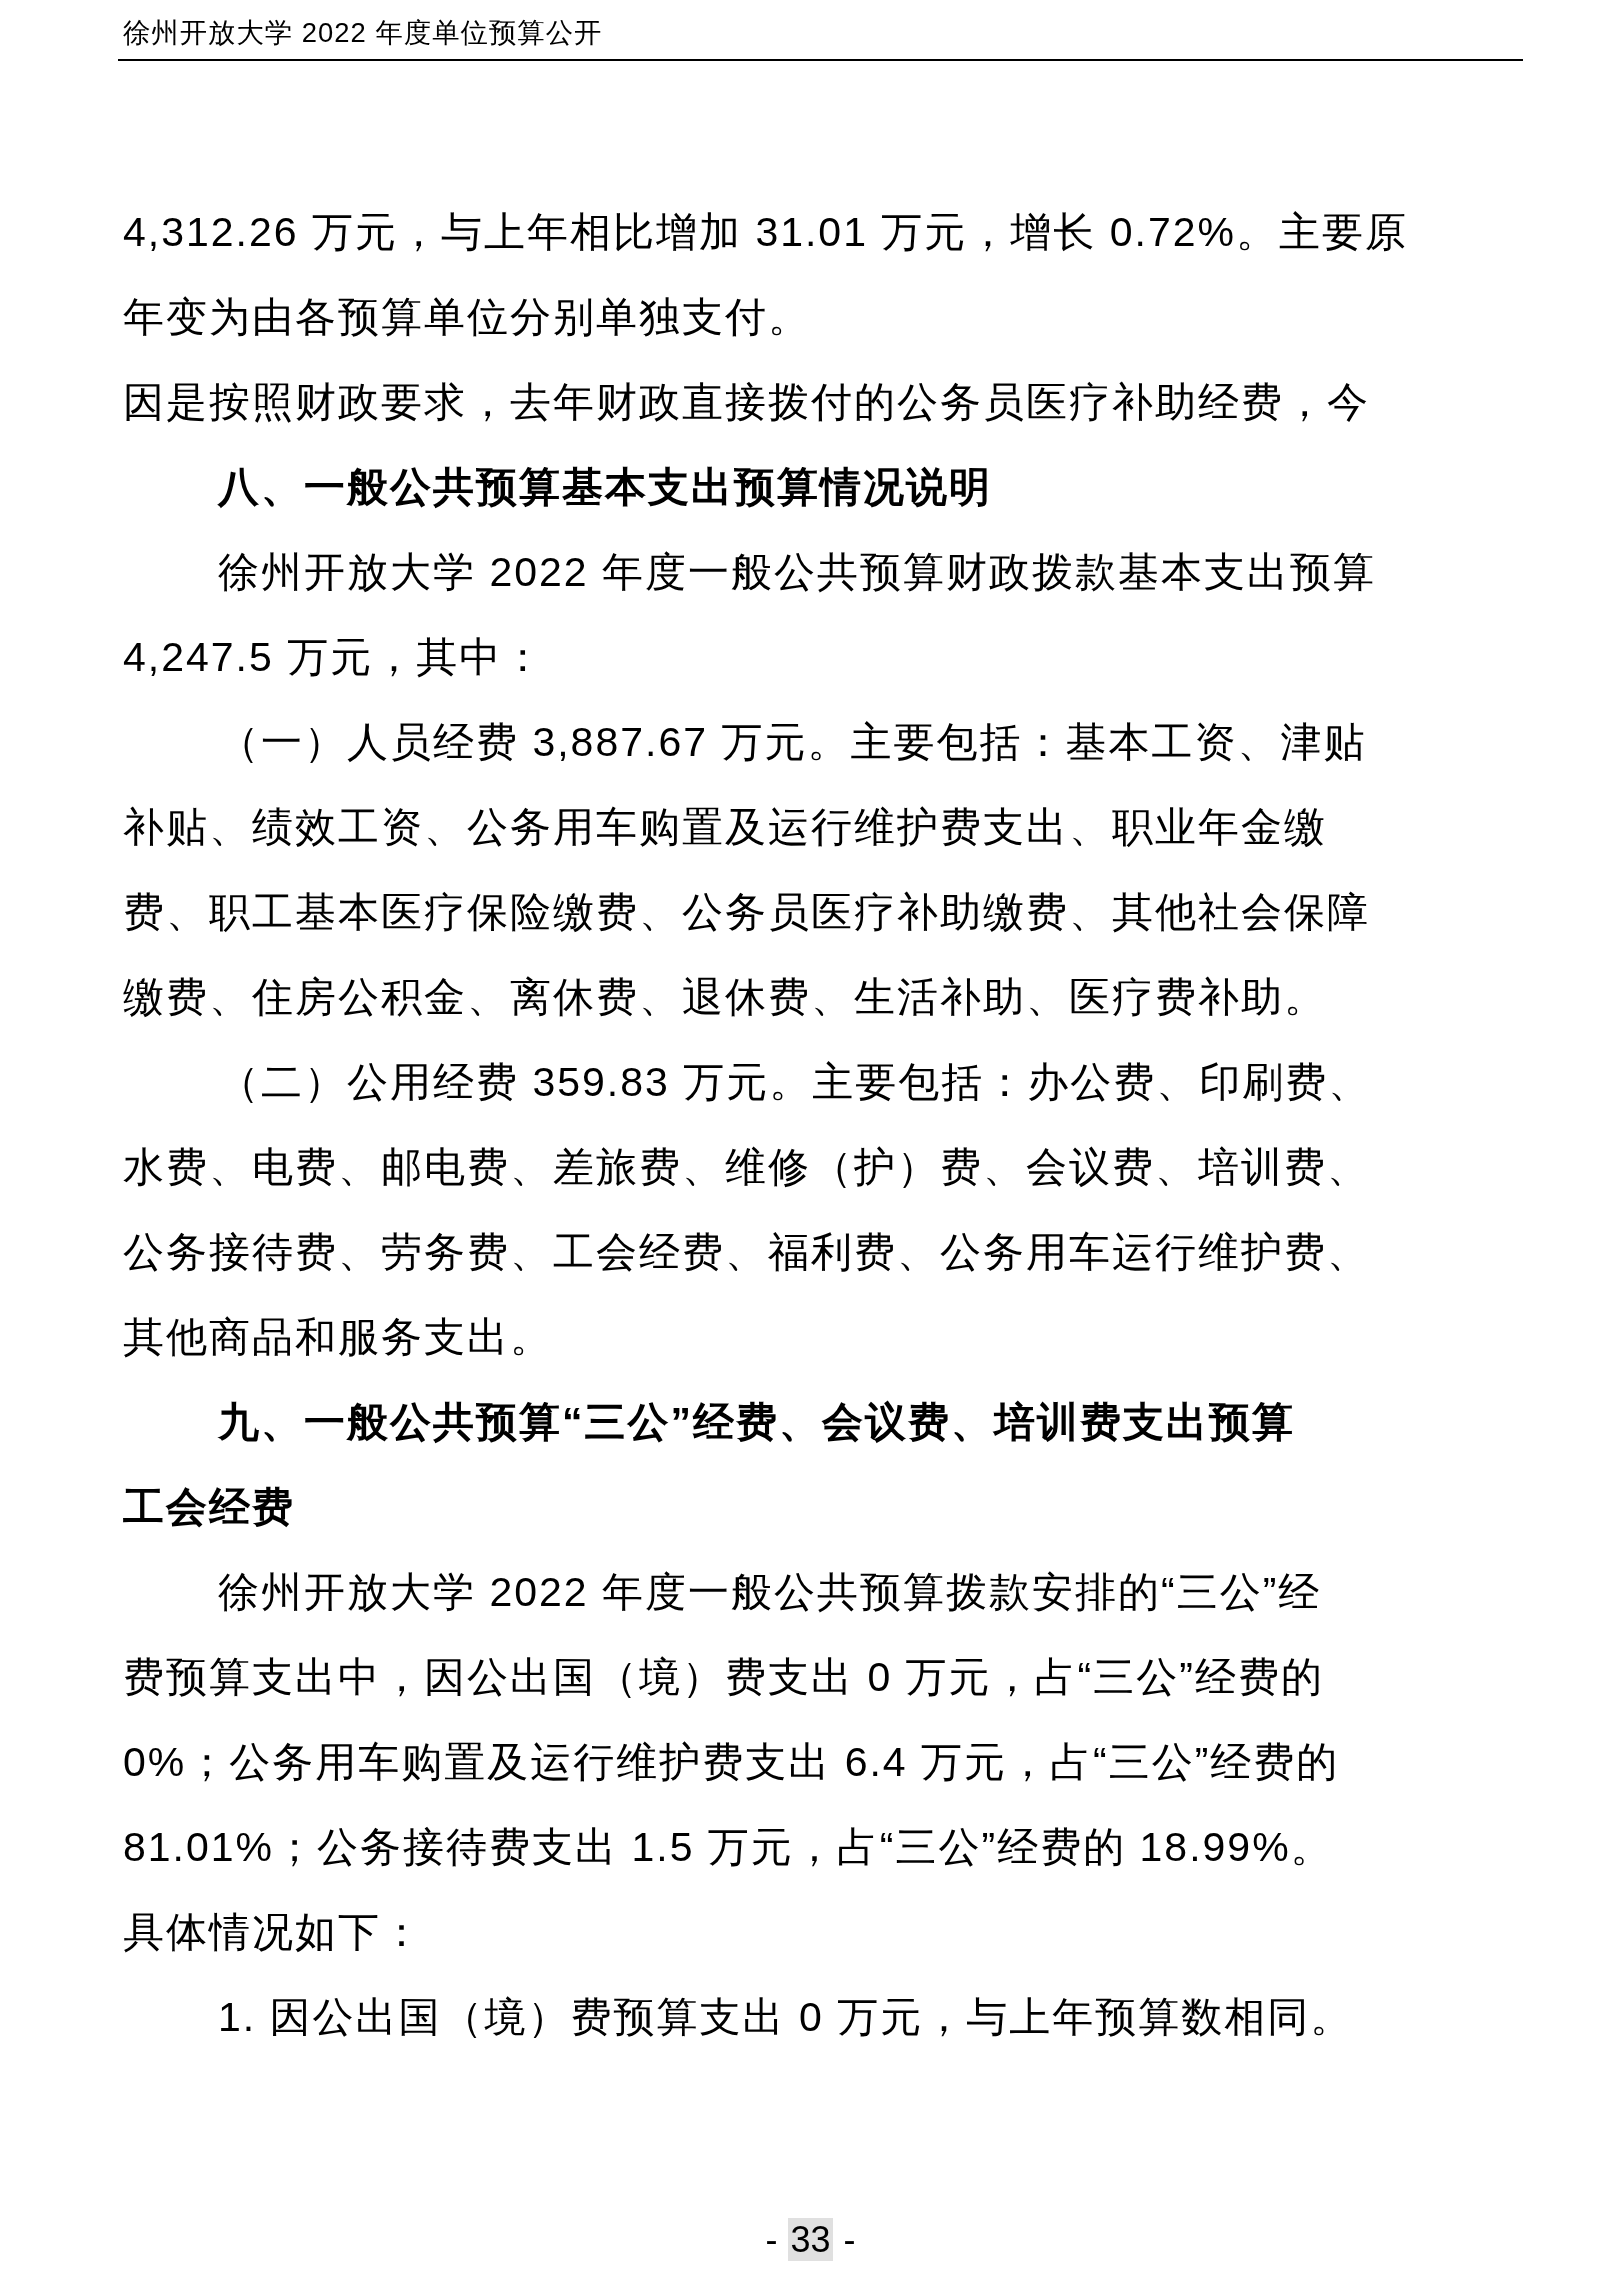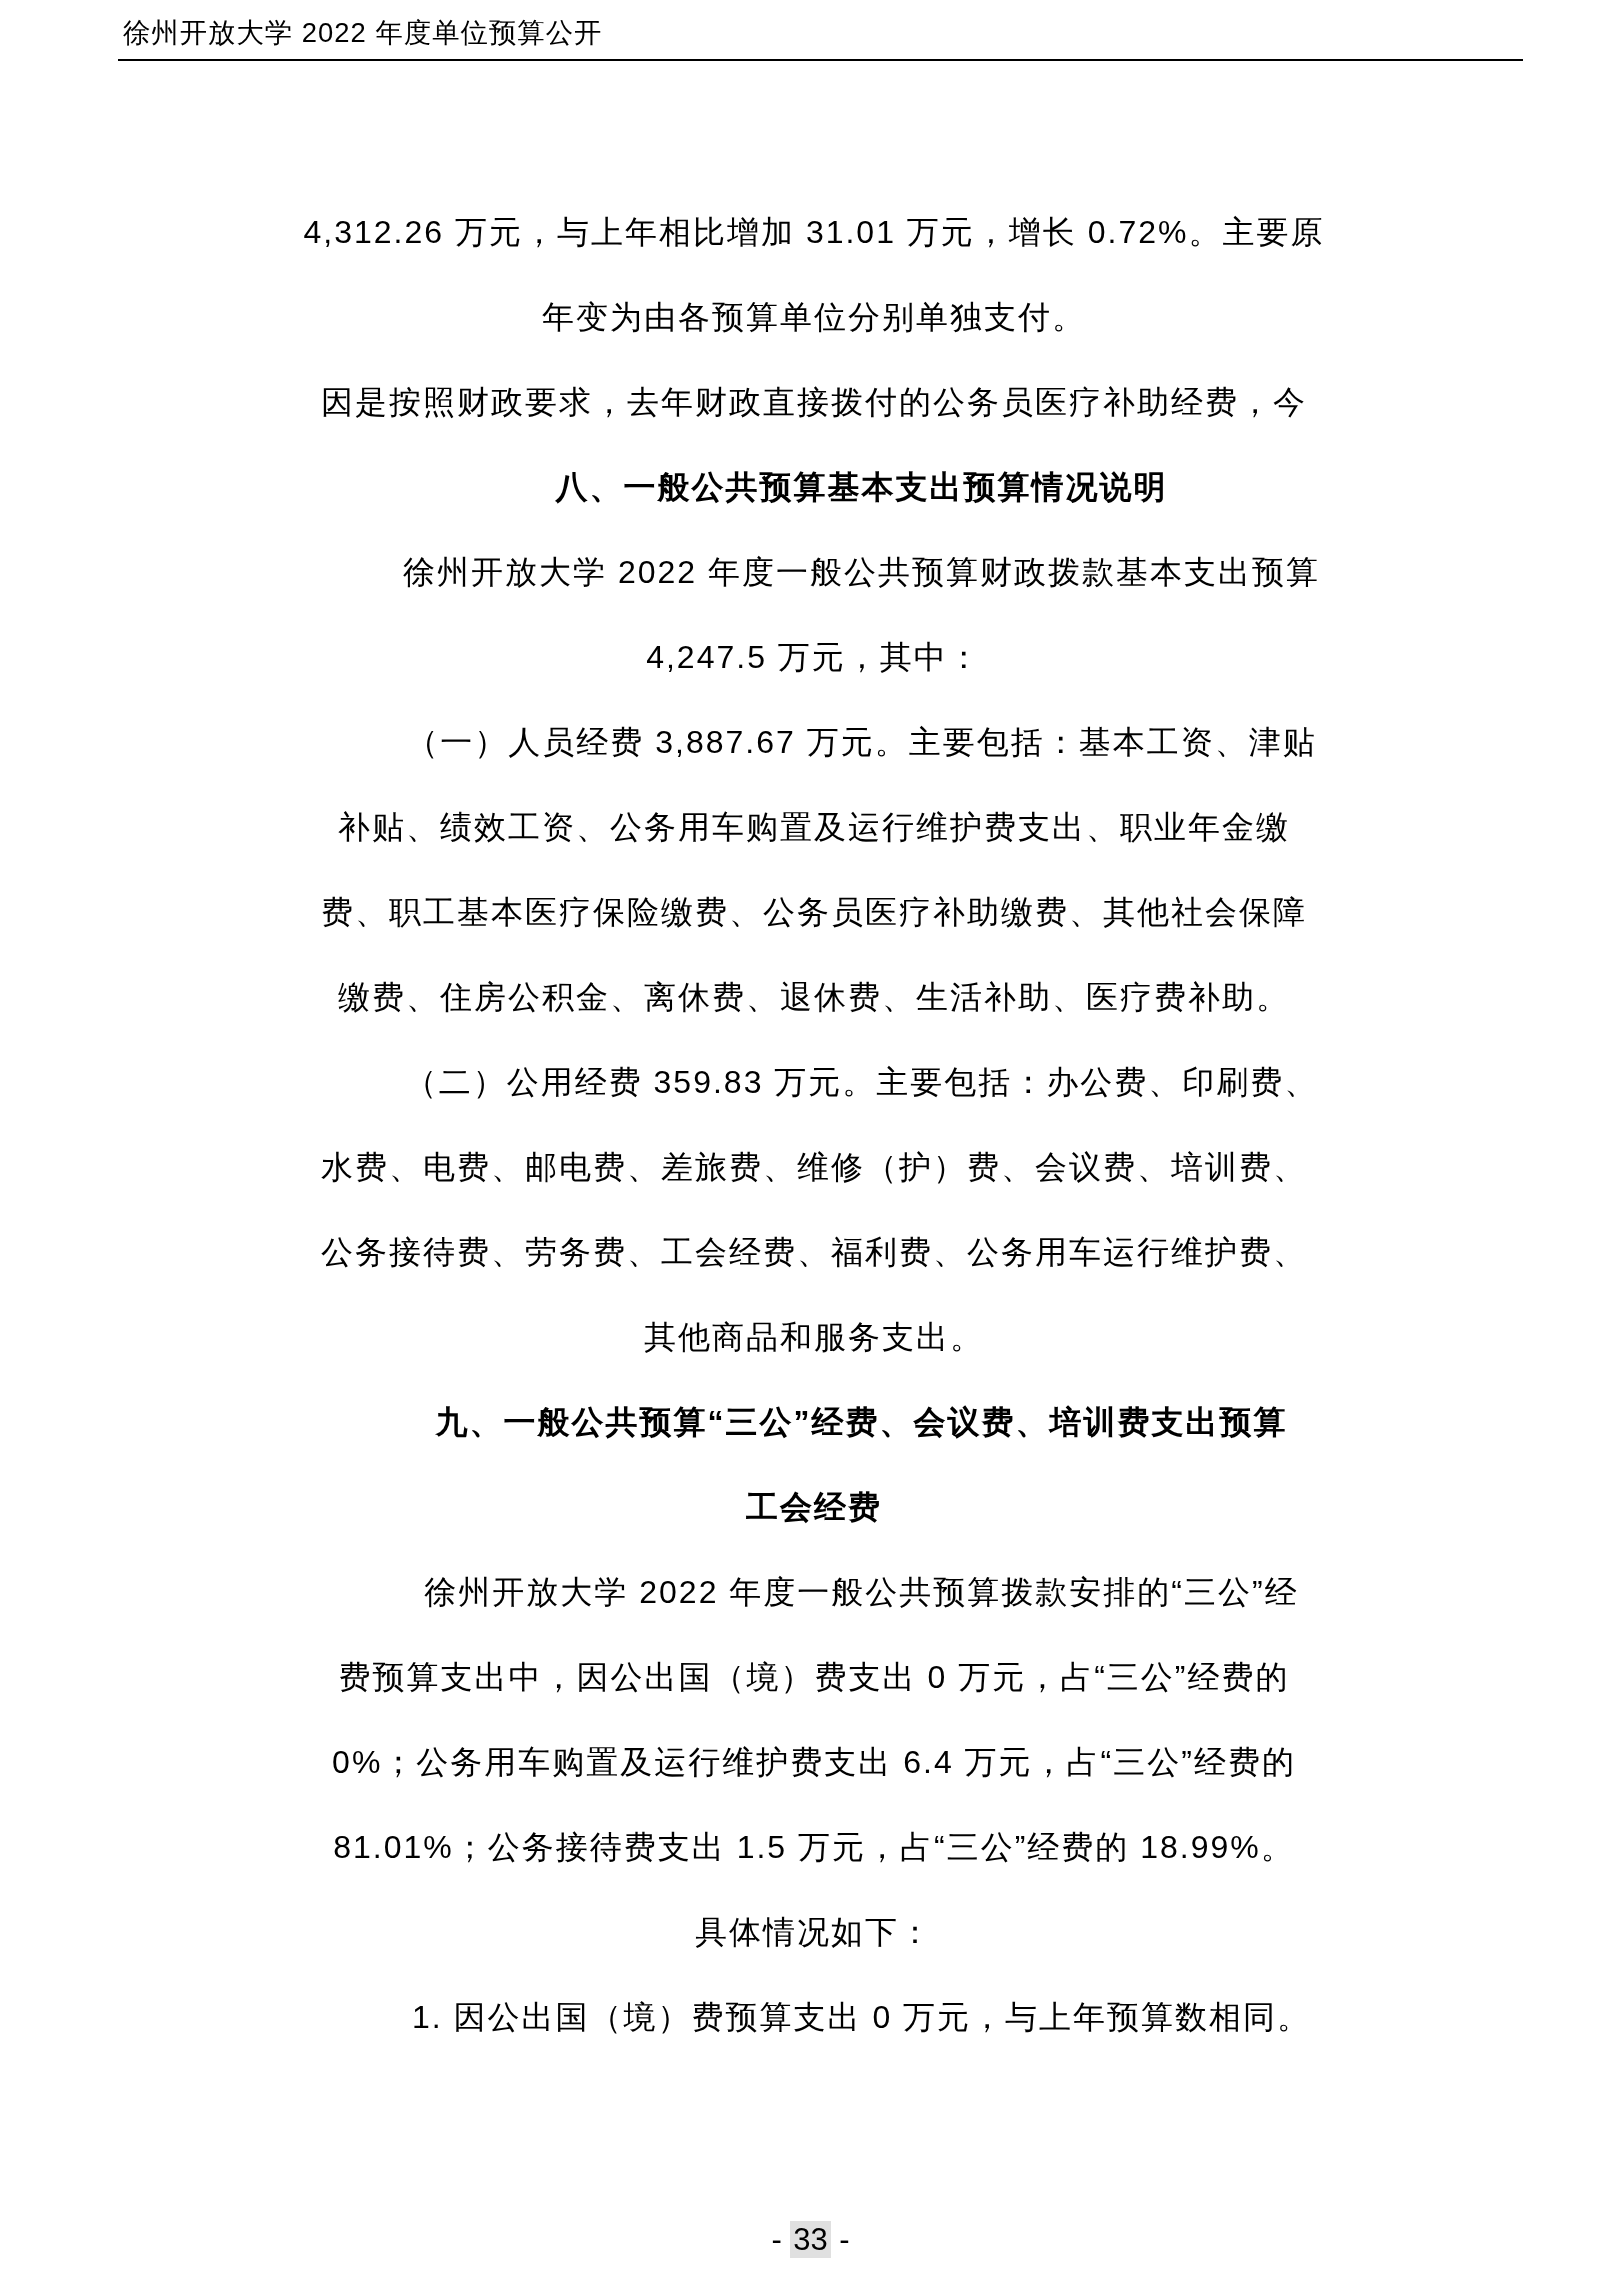--- a/index.html
+++ b/index.html
@@ -36,40 +36,40 @@
     white-space: nowrap;
   }
   
   .doc-body {
     position: absolute;
     top: 190px;
     left: 123px;
     width: 1382px;
   }
   .text-line {
-    font-size: 32px;
+    font-size: 41px;
     line-height: 85px;
     letter-spacing: 2px;
     white-space: nowrap;
-    text-align: center;
+    text-align: left;
   }
   .text-line.indent {
     padding-left: 95px;
   }
   .text-line.bold {
     font-weight: bold;
   }
   
   .footer {
     position: absolute;
     bottom: 37px;
     left: 0;
     width: 100%;
     text-align: center;
-    font-size: 31px;
+    font-size: 36px;
     line-height: 33px;
   }
   .footer .num {
     background: #e0e0e0;
     padding: 1px 2.9px;
   }
 </style>
 </head>
 <body>
 

